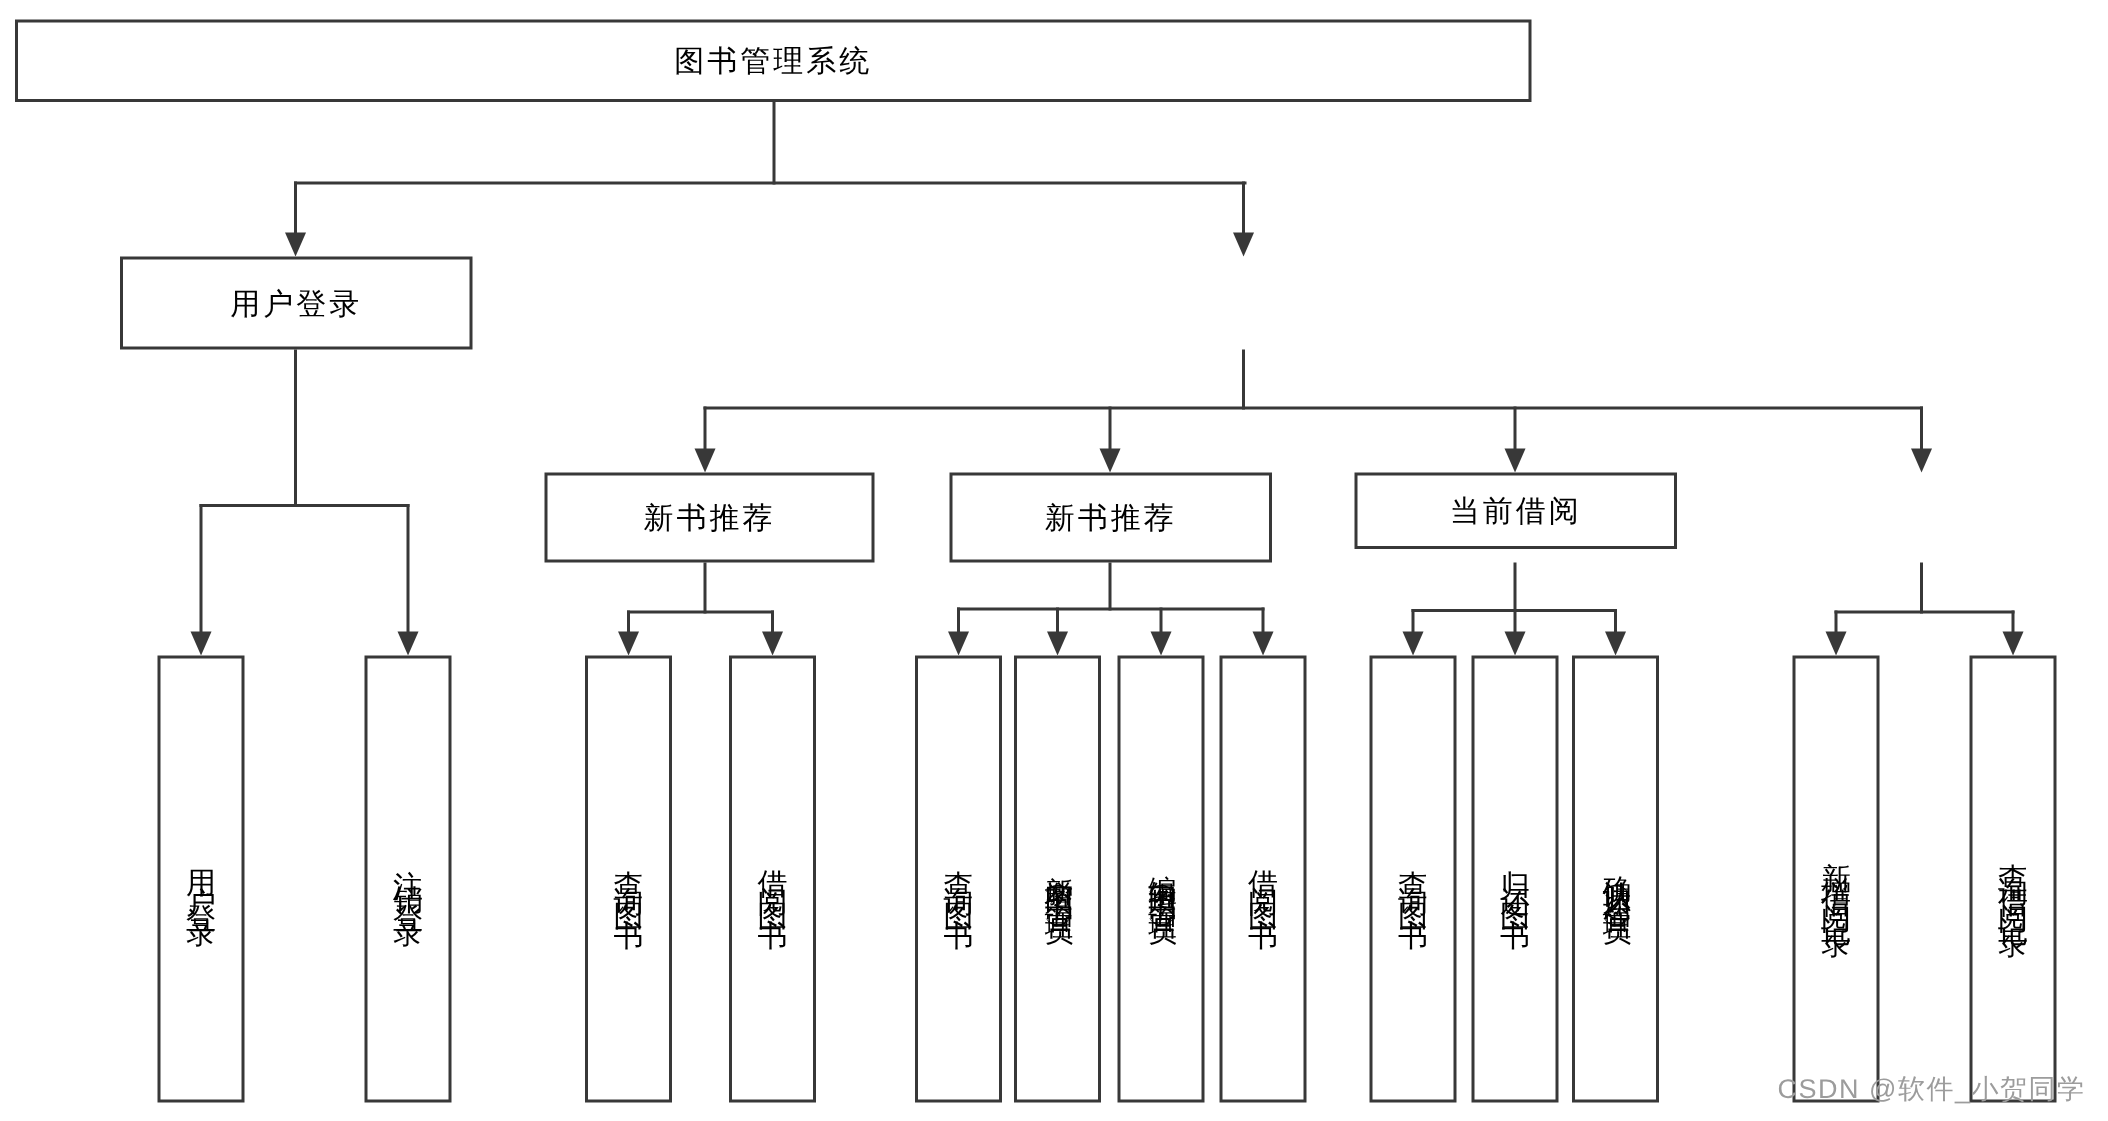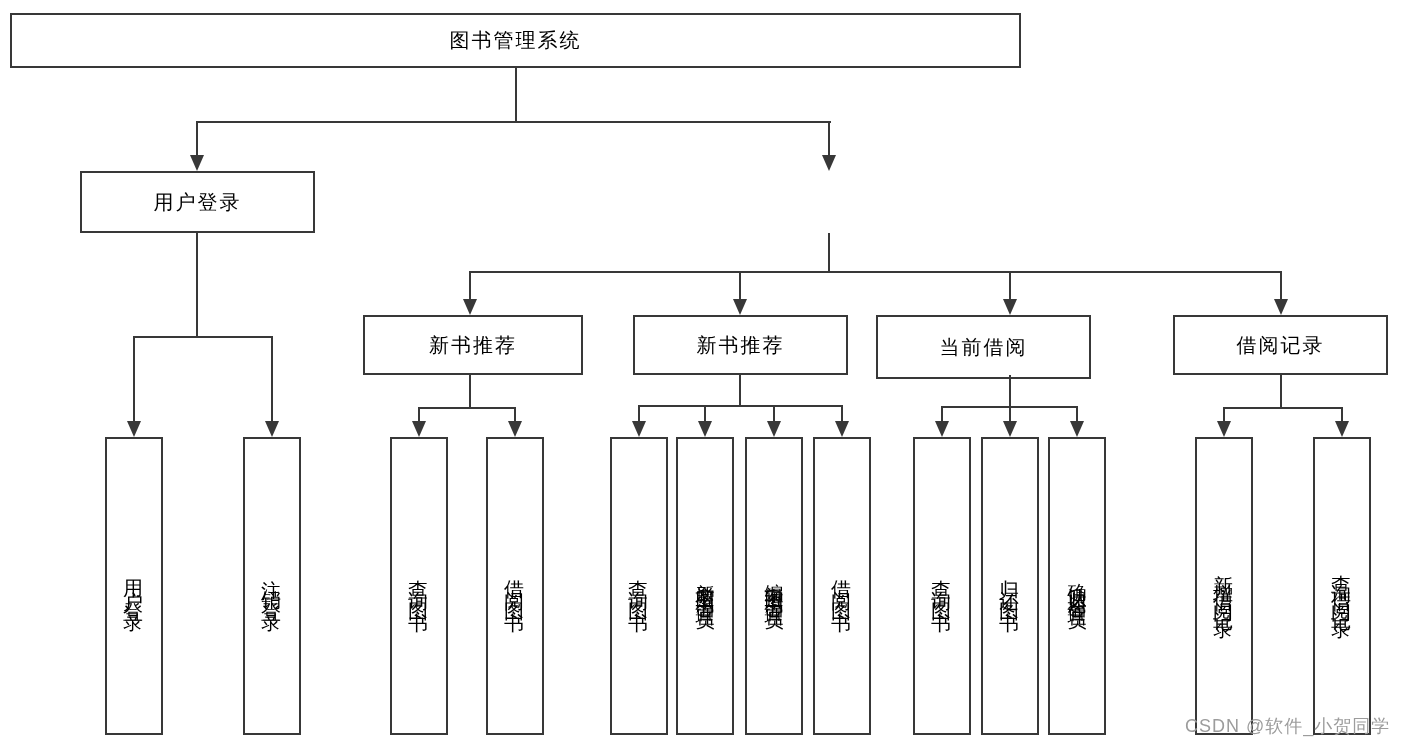--- a/index.html
+++ b/index.html
@@ -78,22 +78,21 @@
   <div class="arrow" style="left:463px;top:299px;"></div>
   <div class="vline" style="left:739px;top:271px;height:30px;"></div>
   <div class="arrow" style="left:733px;top:299px;"></div>
   <div class="vline" style="left:1009px;top:271px;height:30px;"></div>
   <div class="arrow" style="left:1003px;top:299px;"></div>
   <div class="vline" style="left:1280px;top:271px;height:30px;"></div>
   <div class="arrow" style="left:1274px;top:299px;"></div>
 
   <div class="box" style="left:363px;top:315px;width:220px;height:60px;">新书推荐</div>
   <div class="box" style="left:633px;top:315px;width:215px;height:60px;">新书推荐</div>
-  <div class="box" style="left:876px;top:315px;width:215px;height:64px;">当前借阅</div>
-  <div class="box" style="left:1173px;top:315px;width:215px;height:60px;">借阅记录</div>
+  <div class="box" style="left:903px;top:315px;width:215px;height:51px;">当前借阅</div>
 
   <div class="vline" style="left:469px;top:375px;height:34px;"></div>
   <div class="hline" style="left:418px;top:407px;width:98px;"></div>
   <div class="vline" style="left:418px;top:407px;height:16px;"></div>
   <div class="arrow" style="left:412px;top:421px;"></div>
   <div class="vline" style="left:514px;top:407px;height:16px;"></div>
   <div class="arrow" style="left:508px;top:421px;"></div>
 
   <div class="vline" style="left:739px;top:375px;height:32px;"></div>
   <div class="hline" style="left:638px;top:405px;width:205px;"></div>

